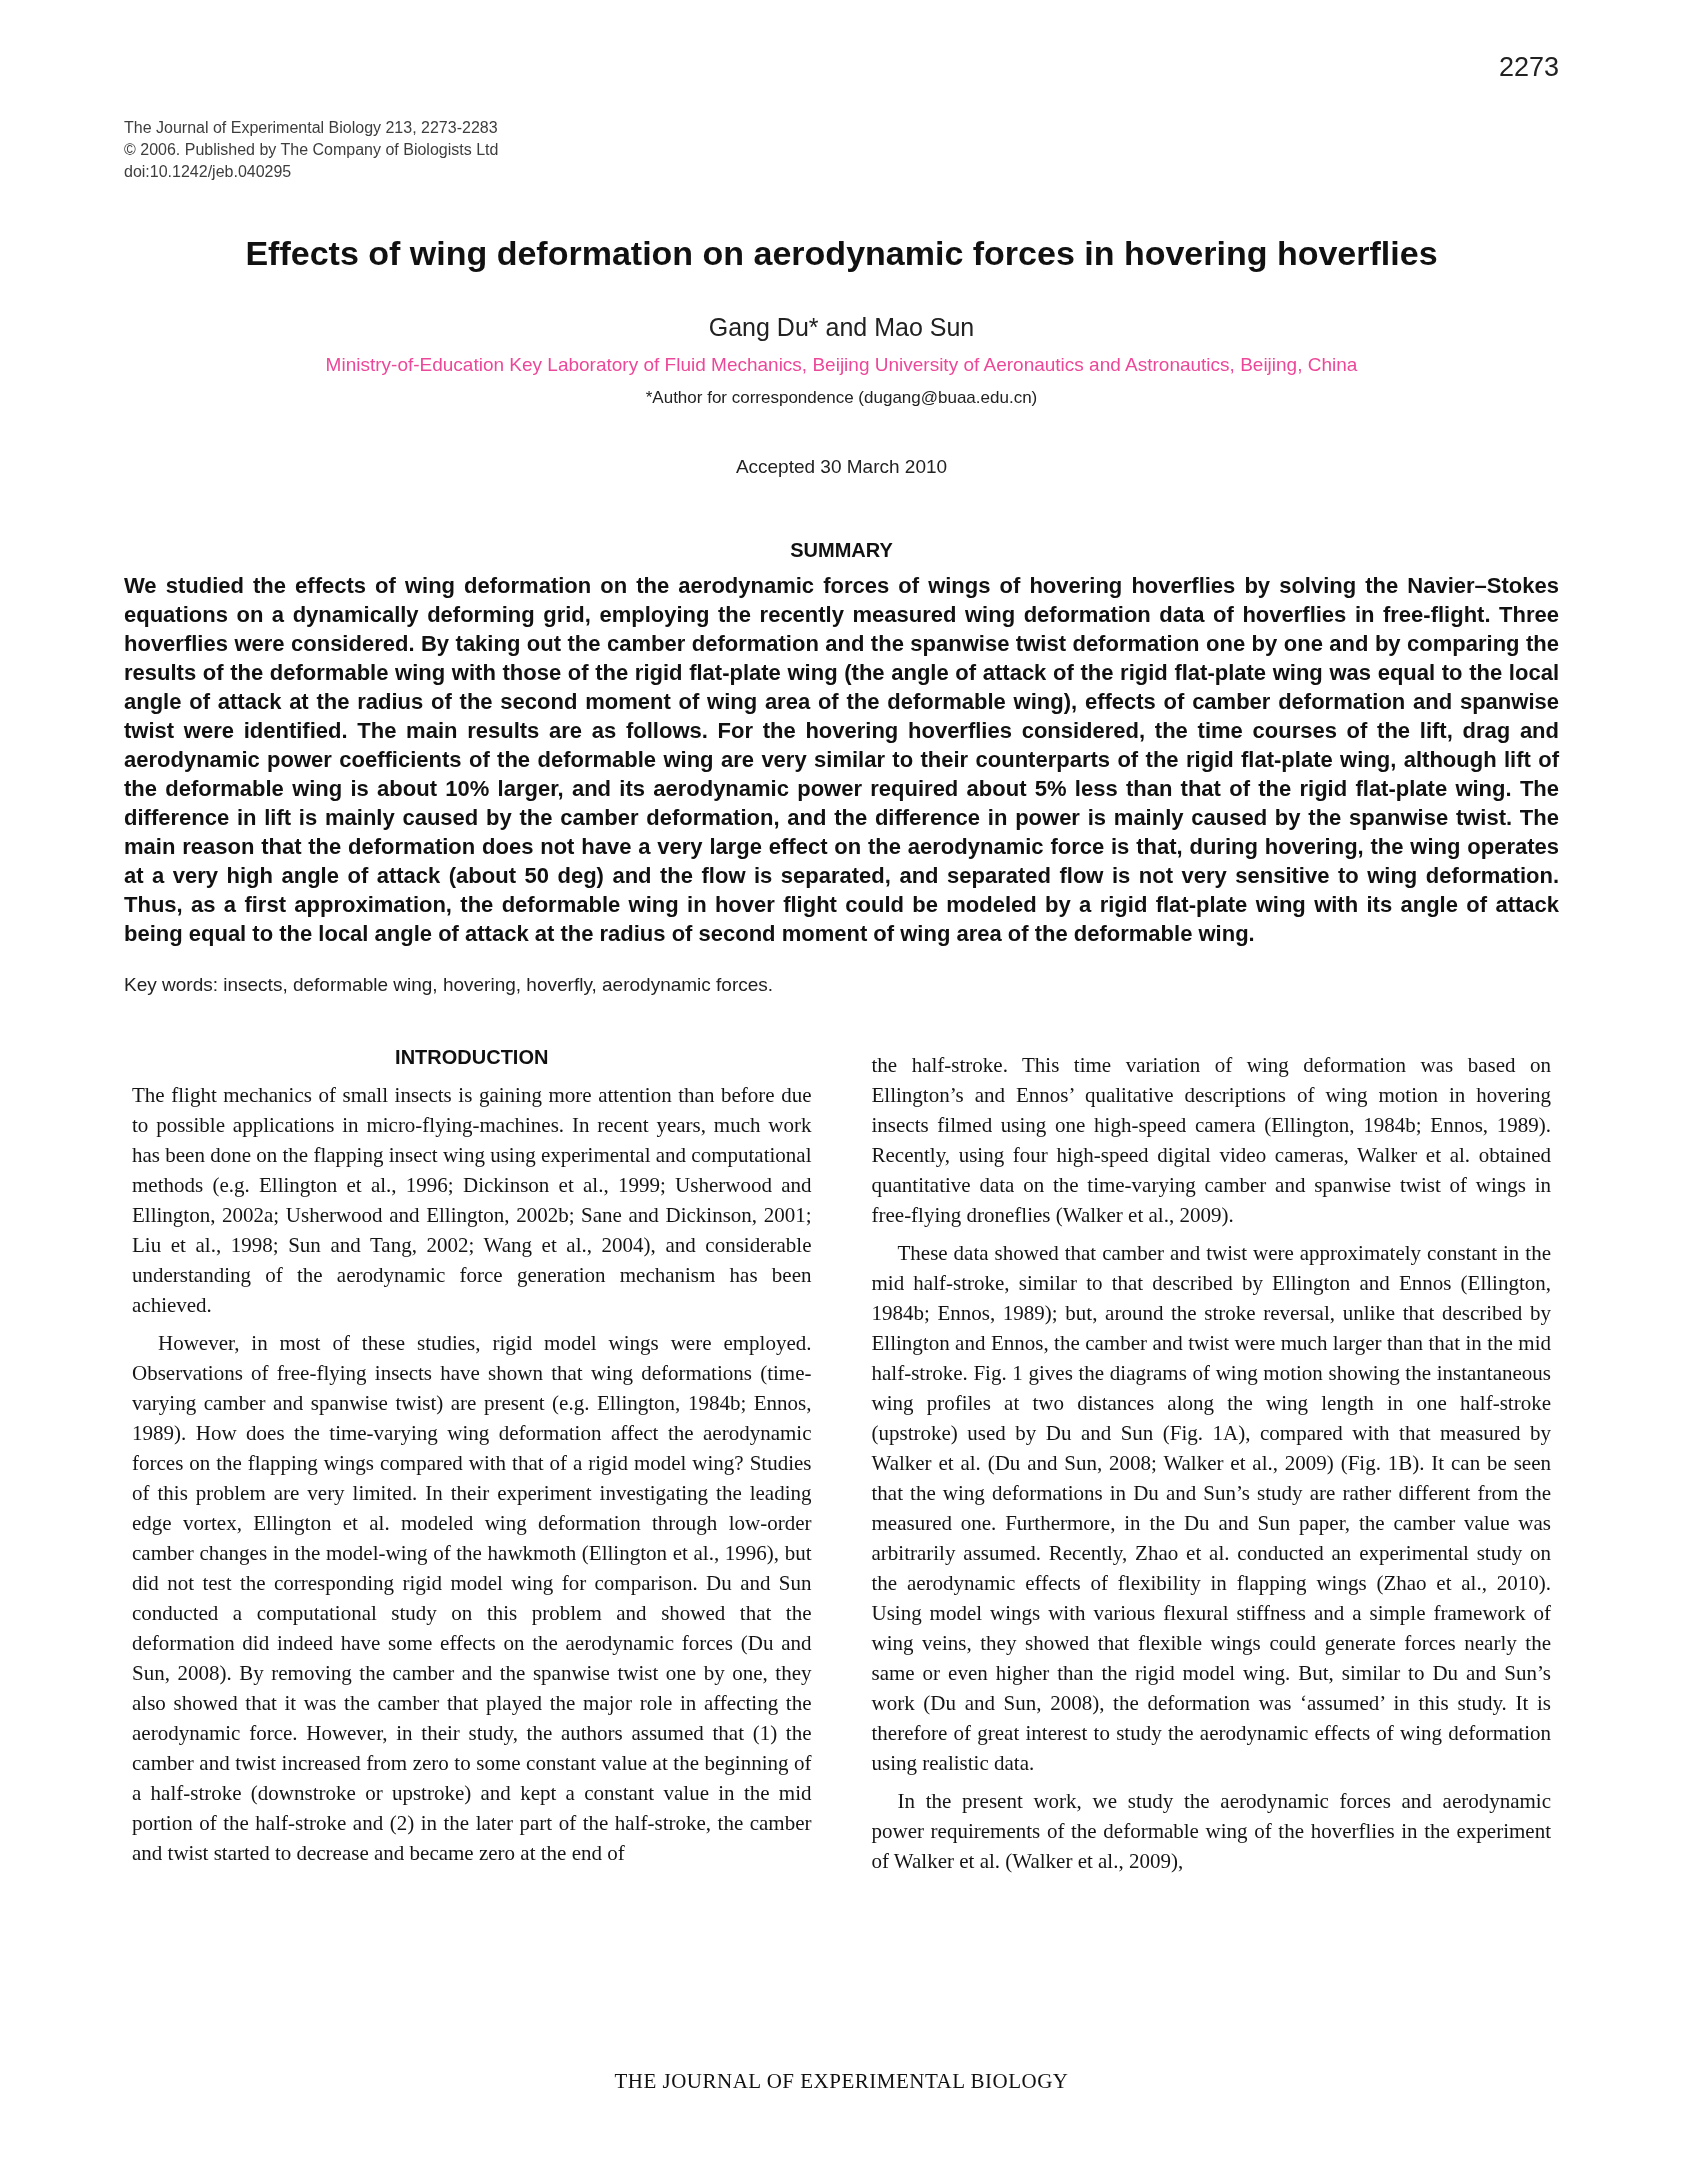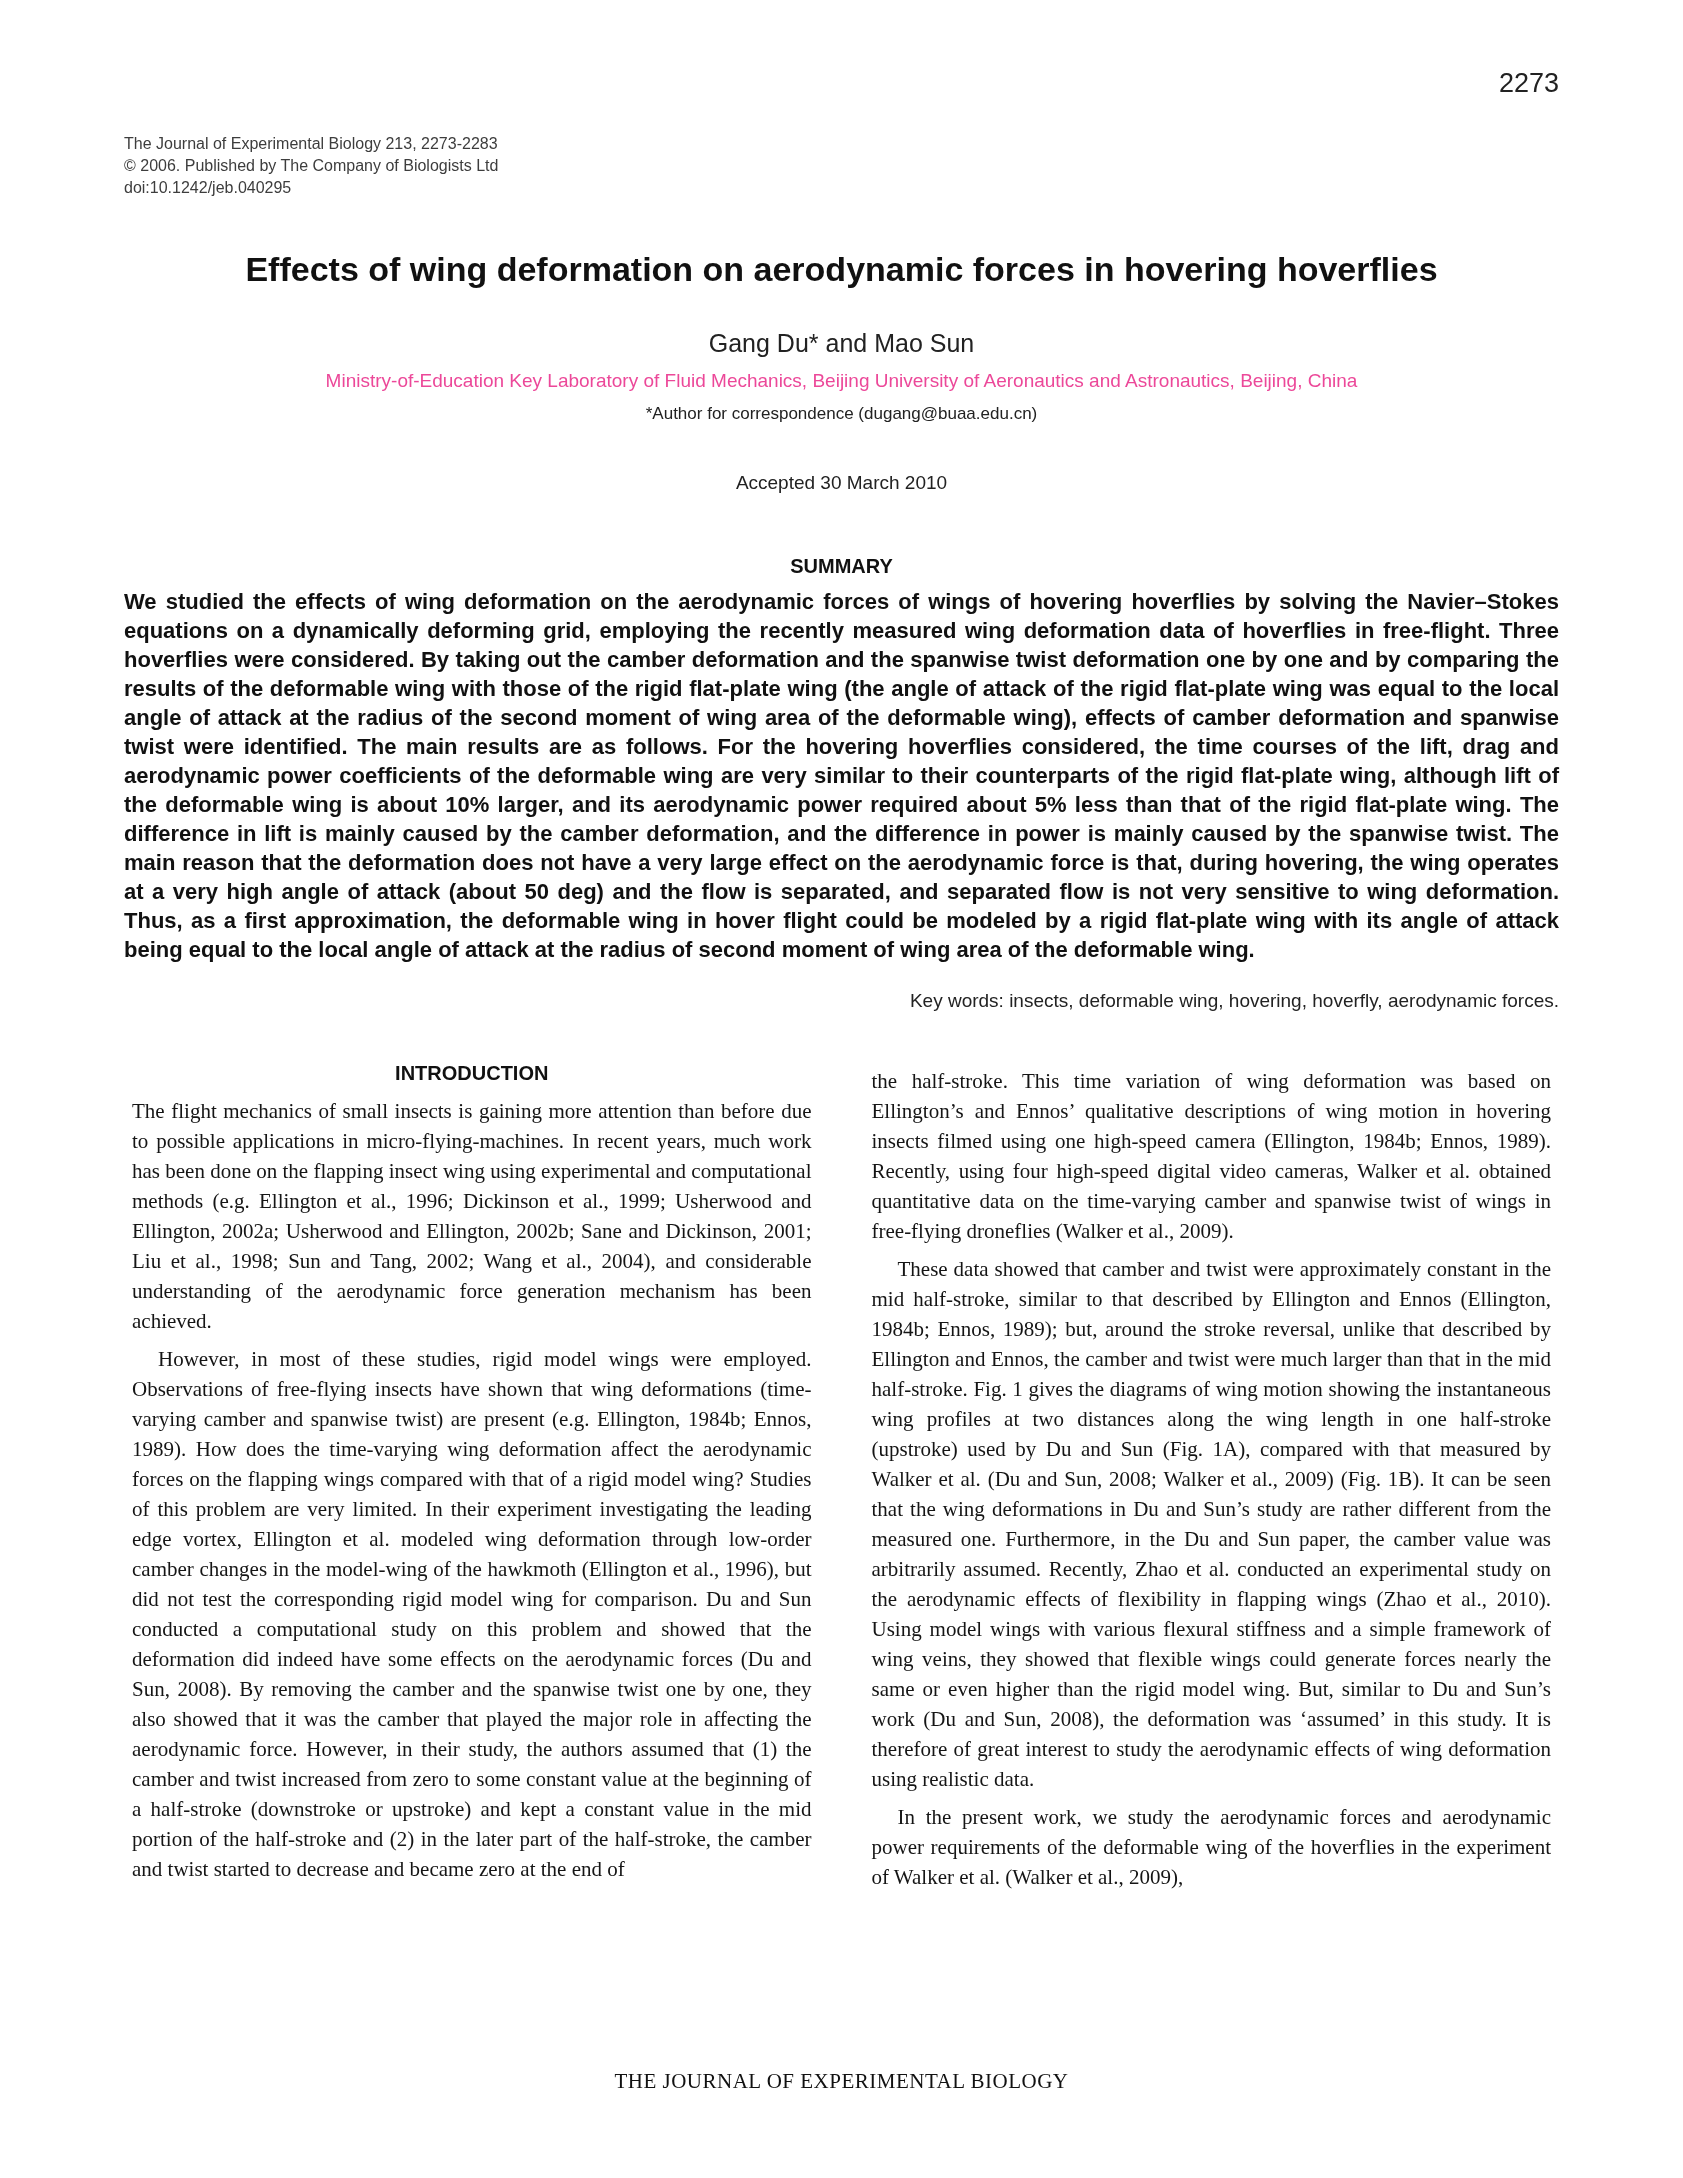--- a/index.html
+++ b/index.html
@@ -8,21 +8,21 @@
     width: 1683px;
     height: 2178px;
     box-sizing: border-box;
     padding: 0 124px;
     overflow: hidden;
     background: #ffffff;
     font-family: "Liberation Sans", sans-serif;
     color: #1c1c1c;
   }
   .page-number {
-    padding-top: 68px;
+    padding-top: 52px;
     text-align: right;
     font-size: 27px;
     color: #222222;
   }
   .masthead {
     margin-top: 34px;
     font-size: 16px;
     line-height: 22px;
     color: #3d3d3d;
   }
@@ -70,21 +70,20 @@
     font-weight: bold;
     font-size: 22px;
     line-height: 29px;
     text-align: justify;
     color: #111111;
   }
   .keywords {
     margin: 26px 0 0 0;
     font-size: 19px;
     color: #222222;
-    text-align: right;
   }
   .columns {
     display: flex;
     gap: 44px;
     margin-top: 46px;
     font-family: "Liberation Serif", serif;
     font-size: 21px;
     line-height: 30px;
     text-align: justify;
     color: #151515;

